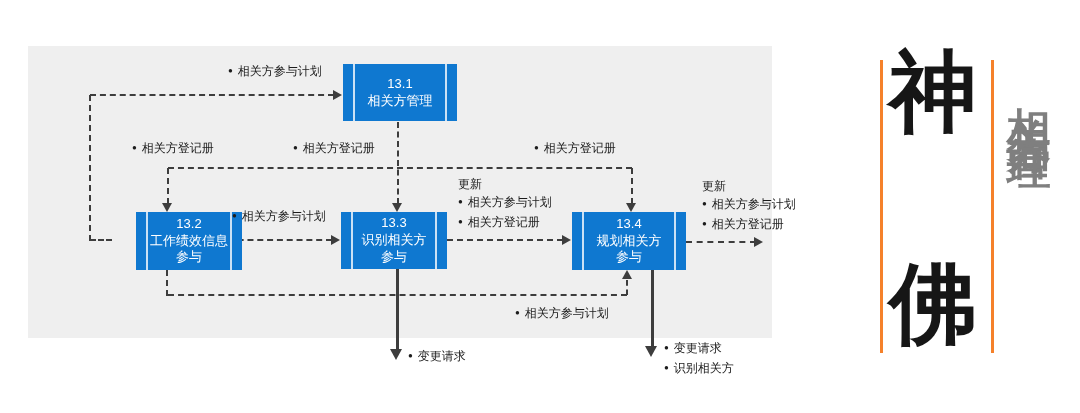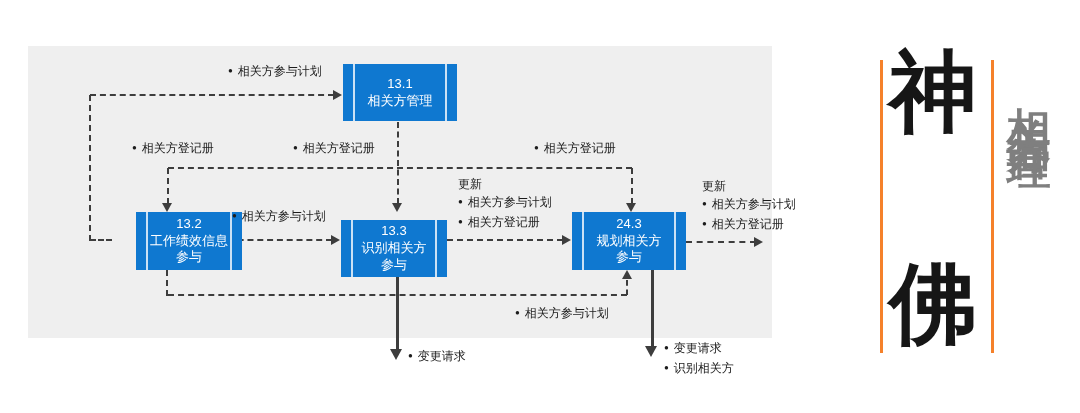--- a/index.html
+++ b/index.html
@@ -82,27 +82,27 @@
   <div class="pbox" style="left:343px;top:64px;width:114px;height:57px;">
     <span>13.1</span>
     <span>相关方管理</span>
     <span></span>
   </div>
   <div class="pbox" style="left:112px;top:212px;width:106px;height:58px;margin-left:24px;">
     <span>13.2</span>
     <span>工作绩效信息</span>
     <span>参与</span>
   </div>
-  <div class="pbox" style="left:341px;top:220px;width:106px;height:57px;">
+  <div class="pbox" style="left:341px;top:212px;width:106px;height:57px;">
     <span>13.3</span>
     <span>识别相关方</span>
     <span>参与</span>
   </div>
   <div class="pbox" style="left:572px;top:212px;width:114px;height:58px;">
-    <span>24.3</span>
+    <span>13.4</span>
     <span>规划相关方</span>
     <span>参与</span>
   </div>
 
   <div class="lbl bl" style="left:228px;top:63px;">相关方参与计划</div>
   <div class="lbl bl" style="left:132px;top:140px;">相关方登记册</div>
   <div class="lbl bl" style="left:293px;top:140px;">相关方登记册</div>
   <div class="lbl bl" style="left:534px;top:140px;">相关方登记册</div>
   <div class="lbl bl" style="left:232px;top:208px;">相关方参与计划</div>
 

